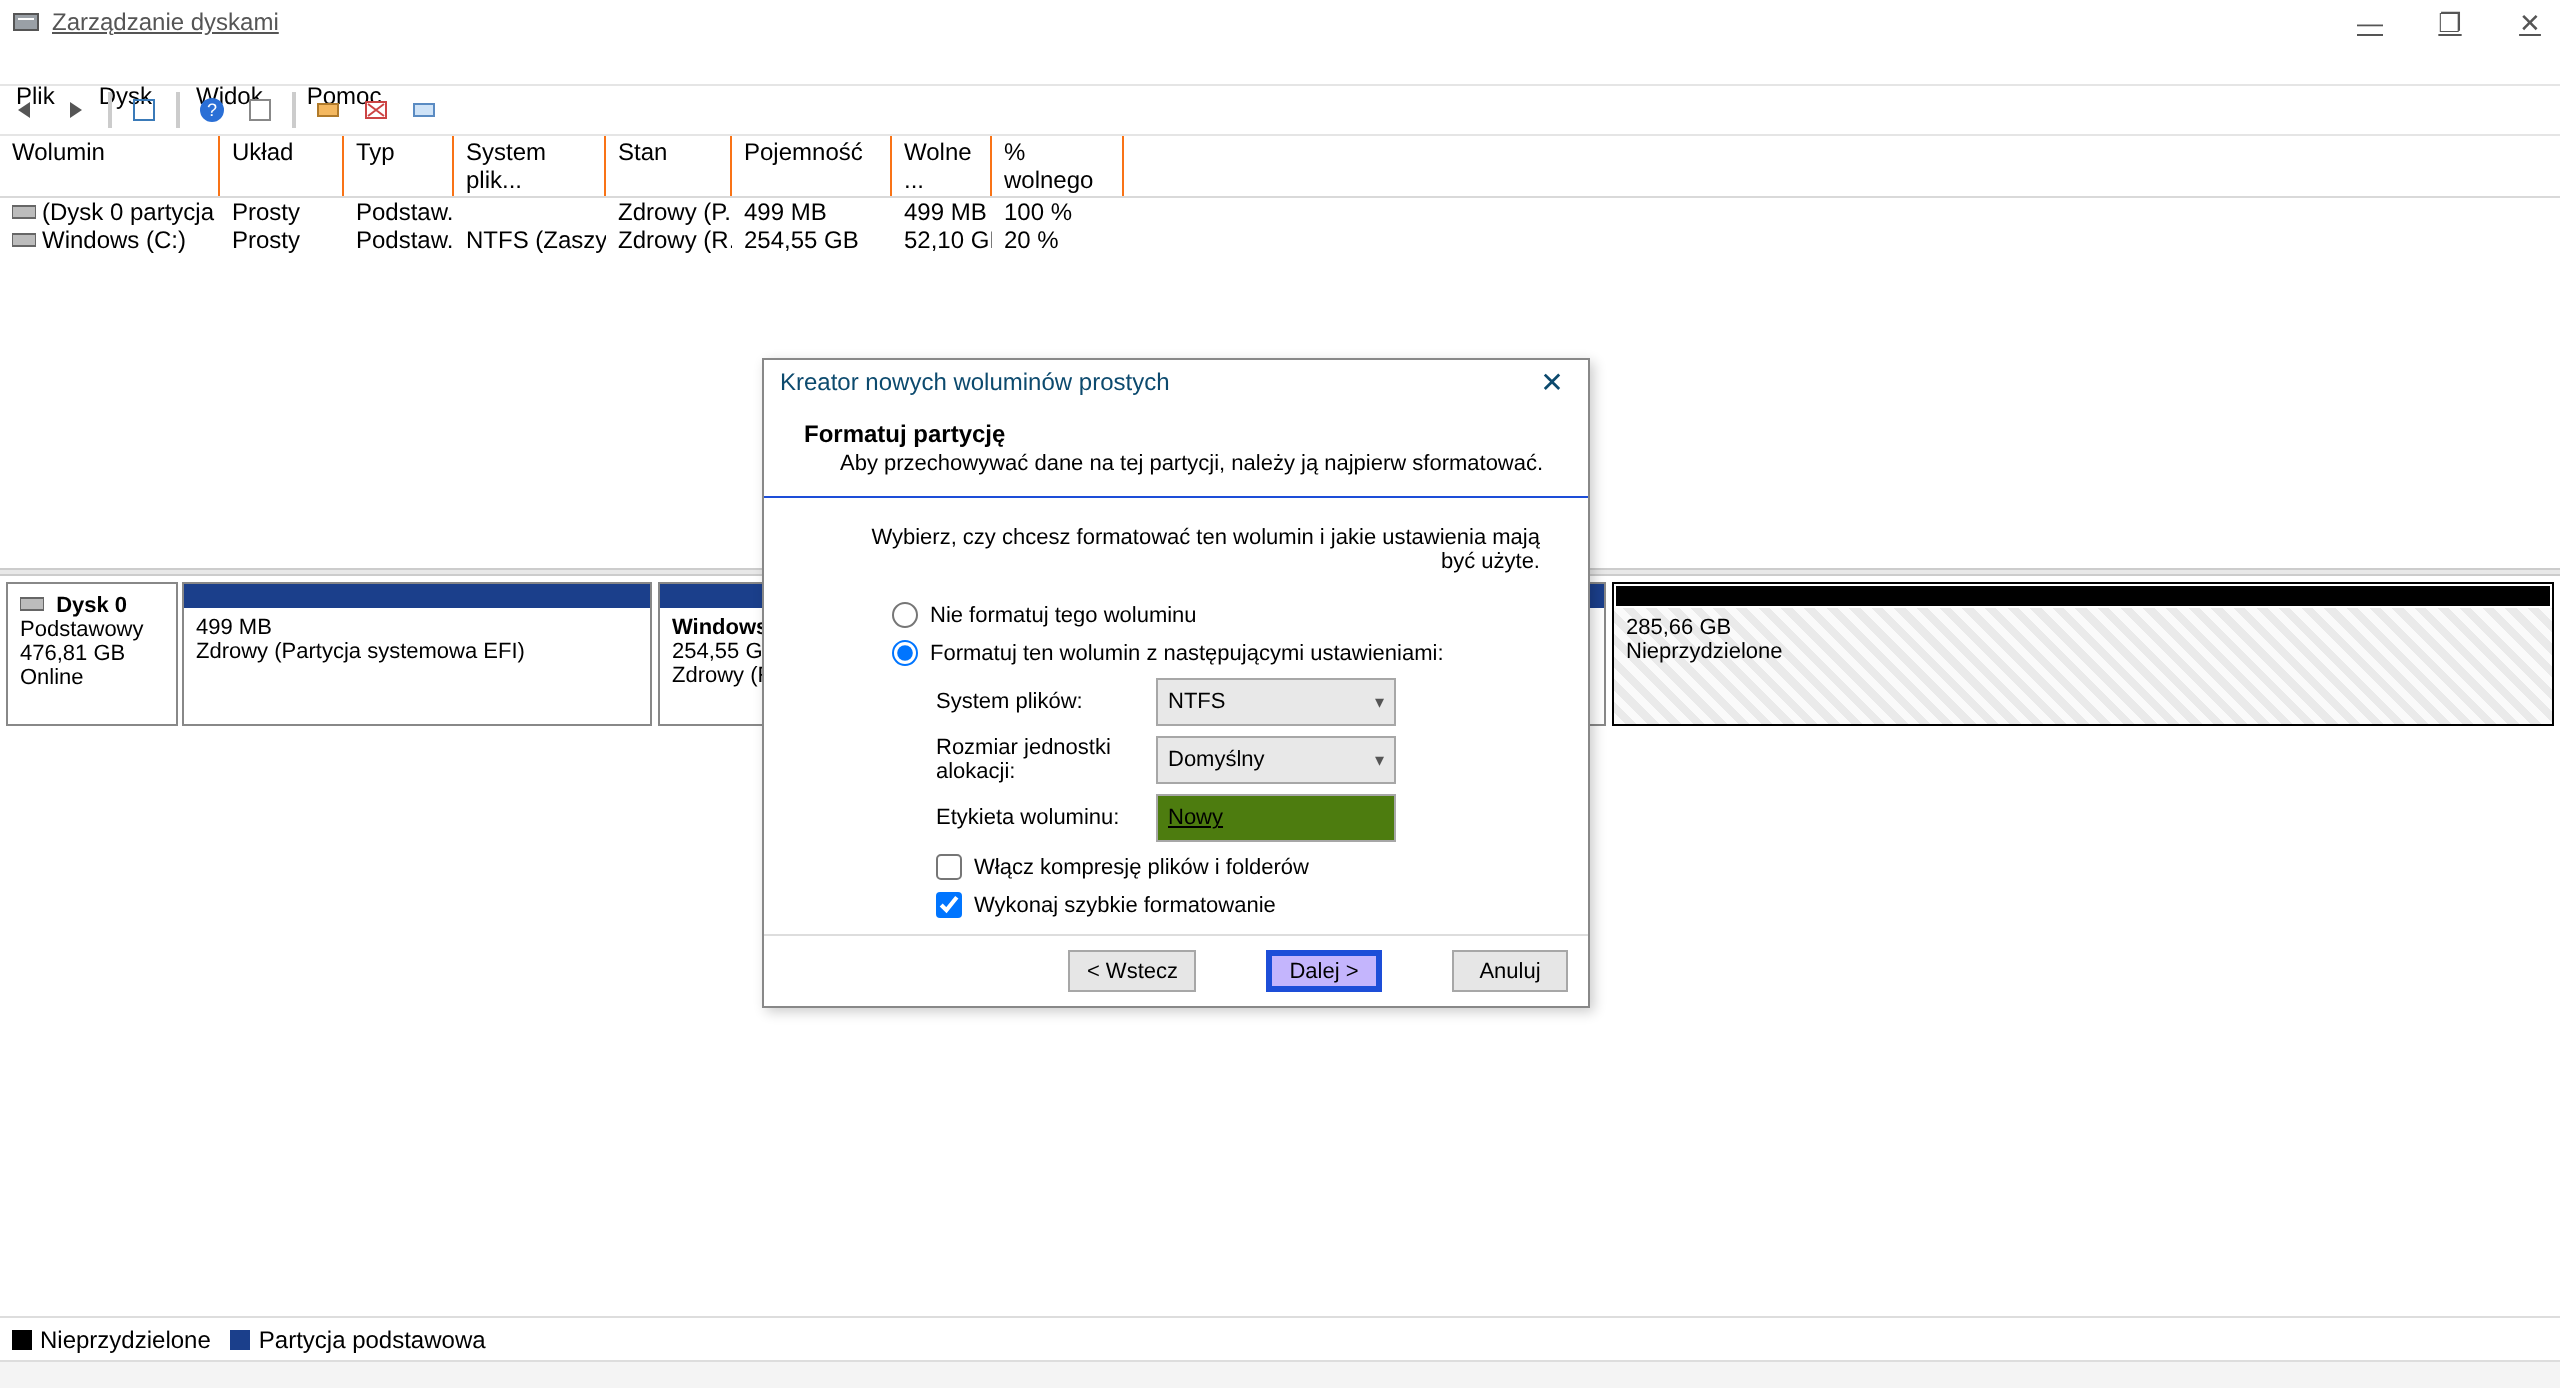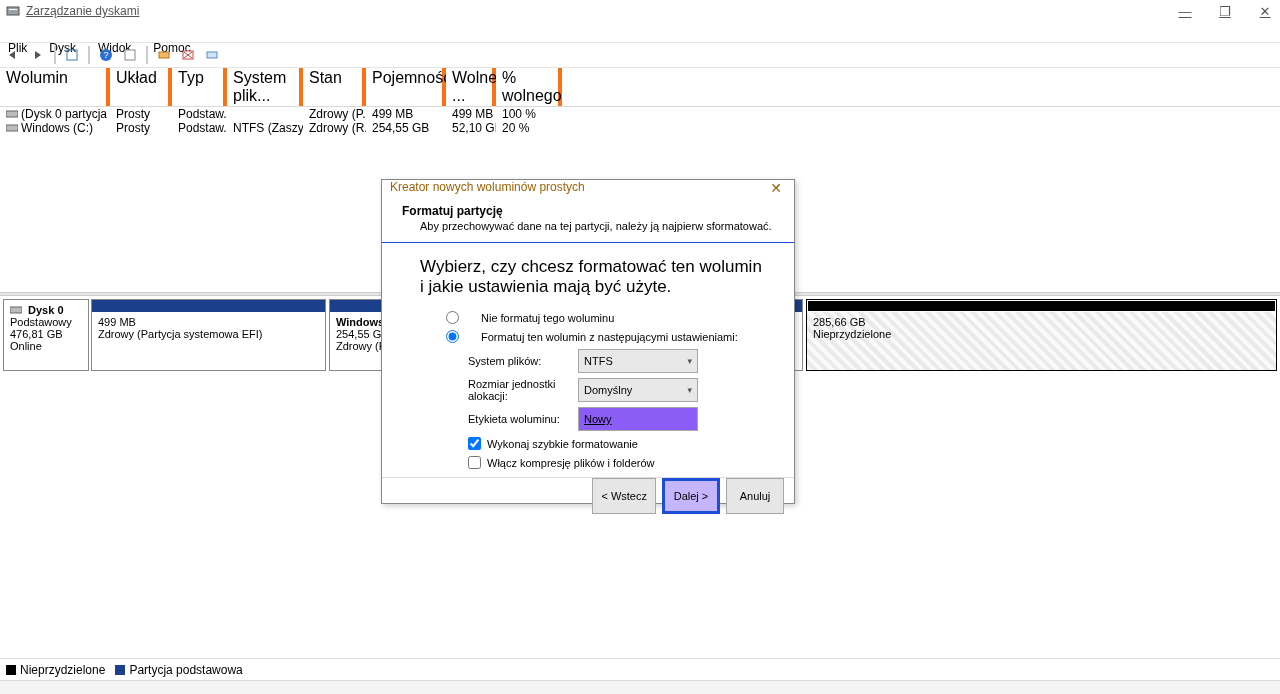--- a/index.html
+++ b/index.html
@@ -9,21 +9,21 @@
   .titlebar .app-icon { width:14px; height:14px; margin-right:6px; display:inline-flex;}
   .title-controls { margin-left:auto; display:flex; gap:22px; color:#555; font-size:13px;}
   .title-controls span { width:18px; text-align:center;}
   .menubar { height:20px; display:flex; align-items:center; padding:0 4px; gap:14px; font-size:12px; background:#fff;}
   .menubar span { padding:1px 4px;margin-top:32px;}
   .toolbar { height:26px; display:flex; align-items:center; gap:4px; padding:0 4px; border-top:1px solid #e5e5e5; border-bottom:1px solid #e5e5e5;}
   .tbtn { width:20px; height:20px; display:flex; align-items:center; justify-content:center; border:1px solid transparent;}
   .tbtn.sep { width:1px; height:18px; background:#ccc; margin:0 2px;}
   .volume-table { flex:0 0 auto;}
   .vt-head { display:flex; background:#fff; border-bottom:1px solid #d9d9d9;}
-  .vt-head .col { border-right:4px solid #f97316; padding:1px 6px; font-size:16px; background:#fff;}
+  .vt-head .col { border-right:1px solid #f97316; padding:1px 6px; font-size:12px; background:#fff;}
   .vt-body { height:185px; background:#fff;}
   .vt-row { display:flex; padding:0;}
   .vt-row .col { padding:0 6px; font-size:12px; white-space:nowrap; overflow:hidden;}
   .col.c0{width:110px}.col.c1{width:62px}.col.c2{width:55px}.col.c3{width:76px}.col.c4{width:63px}.col.c5{width:80px}.col.c6{width:50px}.col.c7{width:66px}
   .disk-icon{display:inline-block;width:12px;height:10px;margin-right:3px;position:relative;top:1px;}
   .disk-icon svg{display:block}
   .splitter{height:4px;background:#e8e8e8;border-top:1px solid #ccc;border-bottom:1px solid #ccc;}
   .graphical{flex:0 0 auto;padding:3px;background:#fff;display:flex;gap:2px;height:78px;}
   .disk-info{width:86px;border:1px solid #888;padding:4px 6px;font-size:11px;background:#fff;}
   .disk-info .dn{font-weight:bold}
@@ -36,37 +36,37 @@
   .part.selected{outline:1px solid #000; outline-offset:-1px;}
   .part.selected .hdr{box-shadow: inset 0 0 0 1px #fff;}
   .bottom-space{flex:1;background:#fff;}
   .legend{height:22px;border-top:1px solid #ddd;background:#fff;display:flex;align-items:center;gap:10px;padding:0 6px;font-size:12px;}
   .legend .sw{width:10px;height:10px;display:inline-block;margin-right:4px;vertical-align:middle;}
   .legend .sw.black{background:#000}
   .legend .sw.blue{background:#1b3f8b}
   .statusbar{height:14px;background:#f4f4f4;border-top:1px solid #ddd;}
   
   .dialog{position:absolute;left:381px;top:179px;width:414px;height:325px;background:#fff;border:1px solid #888;box-shadow:2px 2px 6px rgba(0,0,0,.2);display:flex;flex-direction:column;}
-  .dlg-title{height:24px;display:flex;align-items:flex-start;padding:0 8px;font-size:12px;color:#a16207;}
+  .dlg-title{height:24px;display:flex;align-items:center;padding:0 8px;font-size:12px;color:#0c4a6e;}
   .dlg-close{margin-left:auto;font-size:14px;width:20px;text-align:center;}
   .dlg-hdr{padding:8px 20px 10px 20px;border-bottom:1px solid #1d4ed8;}
   .dlg-hdr .big{font-size:12px;font-weight:bold;}
   .dlg-hdr .sub{font-size:11px;padding-left:18px;padding-top:2px;}
   .dlg-body{flex:1;padding:14px 24px 6px 24px;font-size:11px;}
-  .intro{font-size:17px;margin-bottom:14px;text-align:left;padding-left:14px;}
-  .radio-row{display:flex;align-items:center;gap:22px;margin:6px 0 6px 40px;}
+  .intro{font-size:11px;margin-bottom:14px;text-align:right;padding-left:14px;}
+  .radio-row{display:flex;align-items:center;gap:6px;margin:6px 0 6px 40px;}
   .opts{margin-left:62px;}
   .opt-row{display:flex;align-items:center;margin:5px 0;}
   .opt-row label{width:110px;font-size:11px;}
   .dd, .txt{width:120px;height:24px;border:1px solid #a7a7a7;background:#e8e8e8;font-size:11px;padding:2px 5px;display:flex;align-items:center;justify-content:space-between;}
-  .txt{background:#8b5cf6;text-decoration:underline;}
+  .txt{background:#4d7c0f;text-decoration:underline;}
   .chev{font-size:9px;color:#555}
   .chk-row{display:flex;align-items:center;gap:6px;margin:6px 0 2px 62px;font-size:11px;}
   .dlg-foot{height:38px;border-top:1px solid #ddd;display:flex;align-items:center;justify-content:flex-end;gap:6px;padding:0 10px;}
-  .btn{min-width:58px;height:36px;border:1px solid #a7a7a7;background:#e6e6e6;font-size:11px;display:flex;align-items:center;justify-content:center;padding:0 8px;}
+  .btn{min-width:58px;height:21px;border:1px solid #a7a7a7;background:#e6e6e6;font-size:11px;display:flex;align-items:center;justify-content:center;padding:0 8px;margin-left:29px;}
   .btn.primary{border:3px solid #1d4ed8;background:#c4b5fd;}
   input[type=radio],input[type=checkbox]{margin:0}
 </style>
 </head>
 <body>
 
 <div class="window">
   <div class="titlebar">
     <span class="app-icon">
       <svg width="14" height="14">
@@ -257,26 +257,26 @@
             </div>
         </div>
         <div class="opt-row">
           <label>Etykieta woluminu:</label>
           <div class="txt">
               <span>Nowy</span>
             </div>
         </div>
       </div>
       <div class="chk-row">
+        <input type="checkbox" style="">
+        <span>Włącz kompresję plików i folderów</span>
+      </div>
+      <div class="chk-row">
         <input type="checkbox" checked="" style="">
         <span>Wykonaj szybkie formatowanie</span>
-      </div>
-      <div class="chk-row">
-        <input type="checkbox" style="">
-        <span>Włącz kompresję plików i folderów</span>
       </div>
     </div>
     <div class="dlg-foot">
       <div class="btn">
           <span>&lt; Wstecz</span>
         </div>
       <div class="btn primary">
           <span>Dalej &gt;</span>
         </div>
       <div class="btn">

